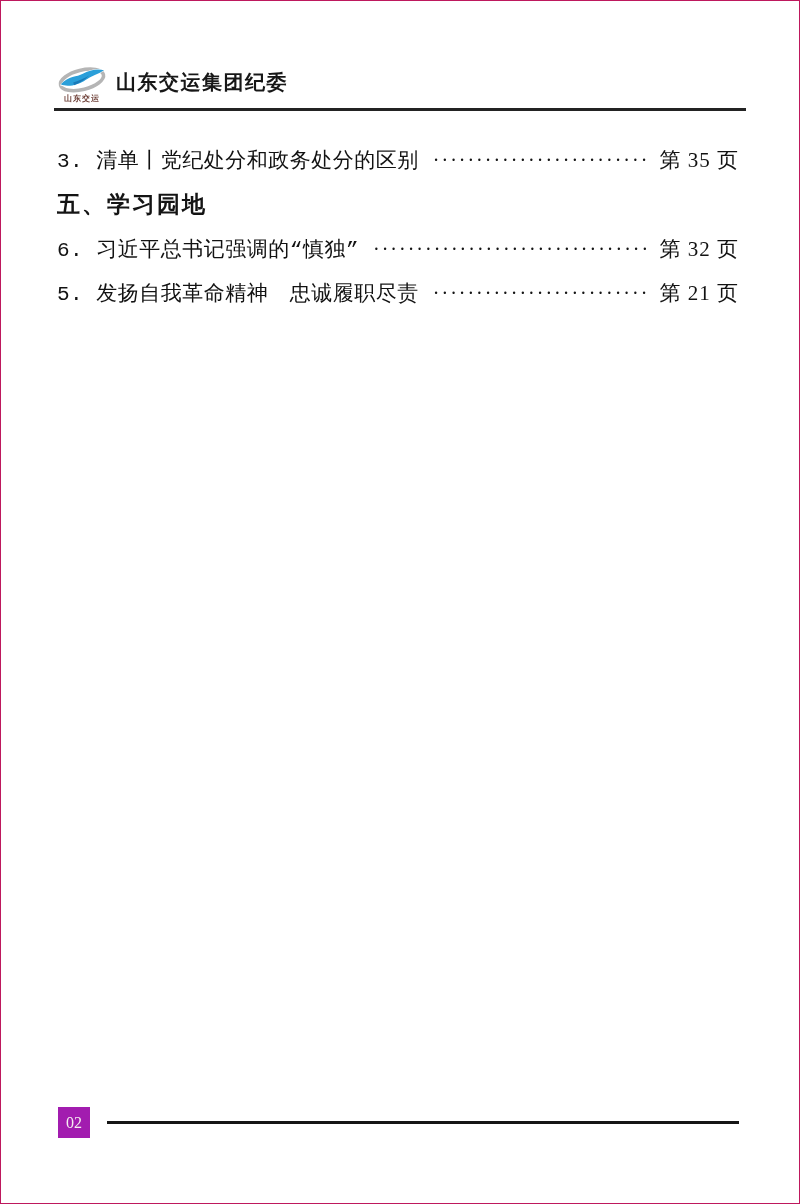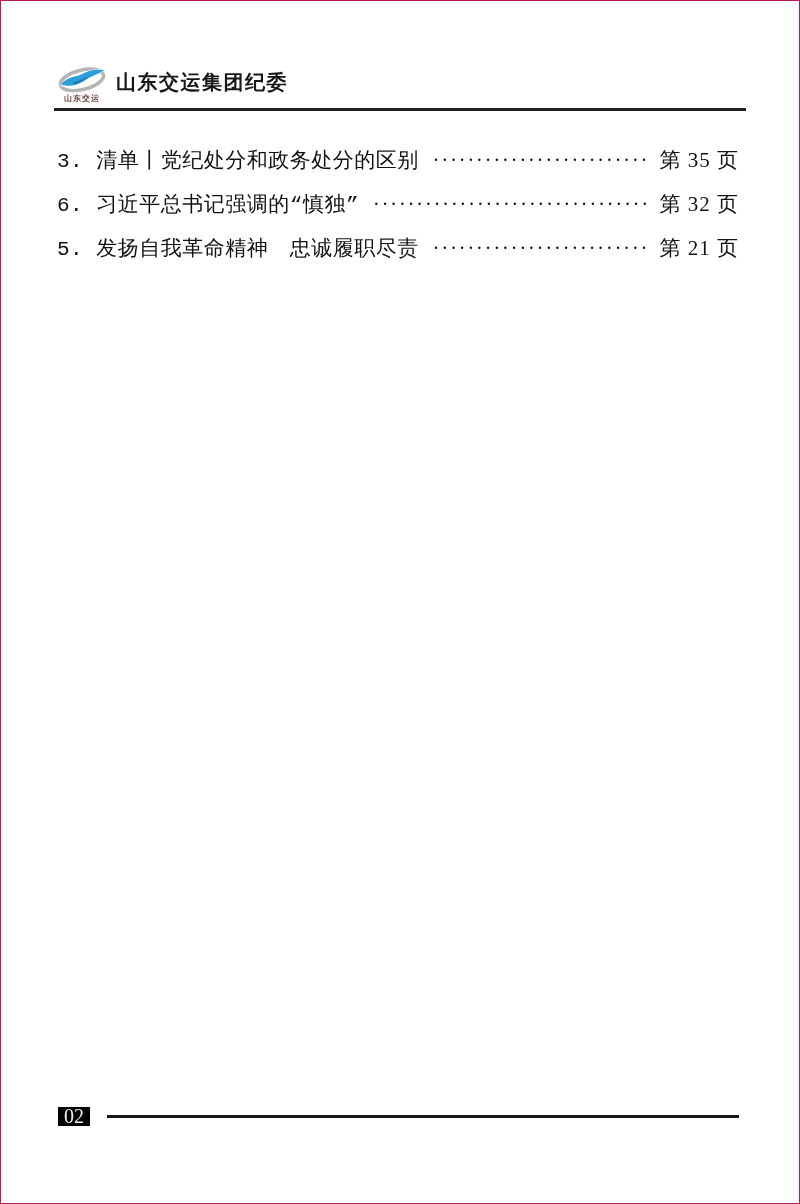--- a/index.html
+++ b/index.html
@@ -62,24 +62,24 @@
     font-size:23px; font-weight:bold; color:#141414;
     letter-spacing:2px;
   }
 
   
   .footer {
     position:absolute; left:57px; top:1106px; width:681px;
     display:flex; align-items:center;
   }
   .page-badge {
-    width:32px; height:19px; flex:0 0 auto;
-    background:#000000; color:#f6eef0;
+    width:32px; height:31px; flex:0 0 auto;
+    background:#a21caf; color:#f6eef0;
     font-family:"Liberation Serif", serif;
-    font-size:20px;
+    font-size:16px;
     display:flex; align-items:center; justify-content:center;
   }
   .footer-rule {
     flex:1 1 auto; height:3px; background:#161616; margin-left:17px;
   }
 </style>
 </head>
 <body>
 
 <div class="sheet">
@@ -99,20 +99,21 @@
   <div class="header-rule"></div>
 
   <main class="toc">
 
     <div class="toc-row">
       <span class="toc-label">3. 清单丨党纪处分和政务处分的区别</span>
       <span class="leader">················································································</span>
       <span class="toc-page">第 35 页</span>
     </div>
 
+    <h2 class="toc-section">五、学习园地</h2>
 
     <div class="toc-row">
       <span class="toc-label">6. 习近平总书记强调的“慎独”</span>
       <span class="leader">················································································</span>
       <span class="toc-page">第 32 页</span>
     </div>
 
     <div class="toc-row">
       <span class="toc-label">5. 发扬自我革命精神　忠诚履职尽责</span>
       <span class="leader">················································································</span>

